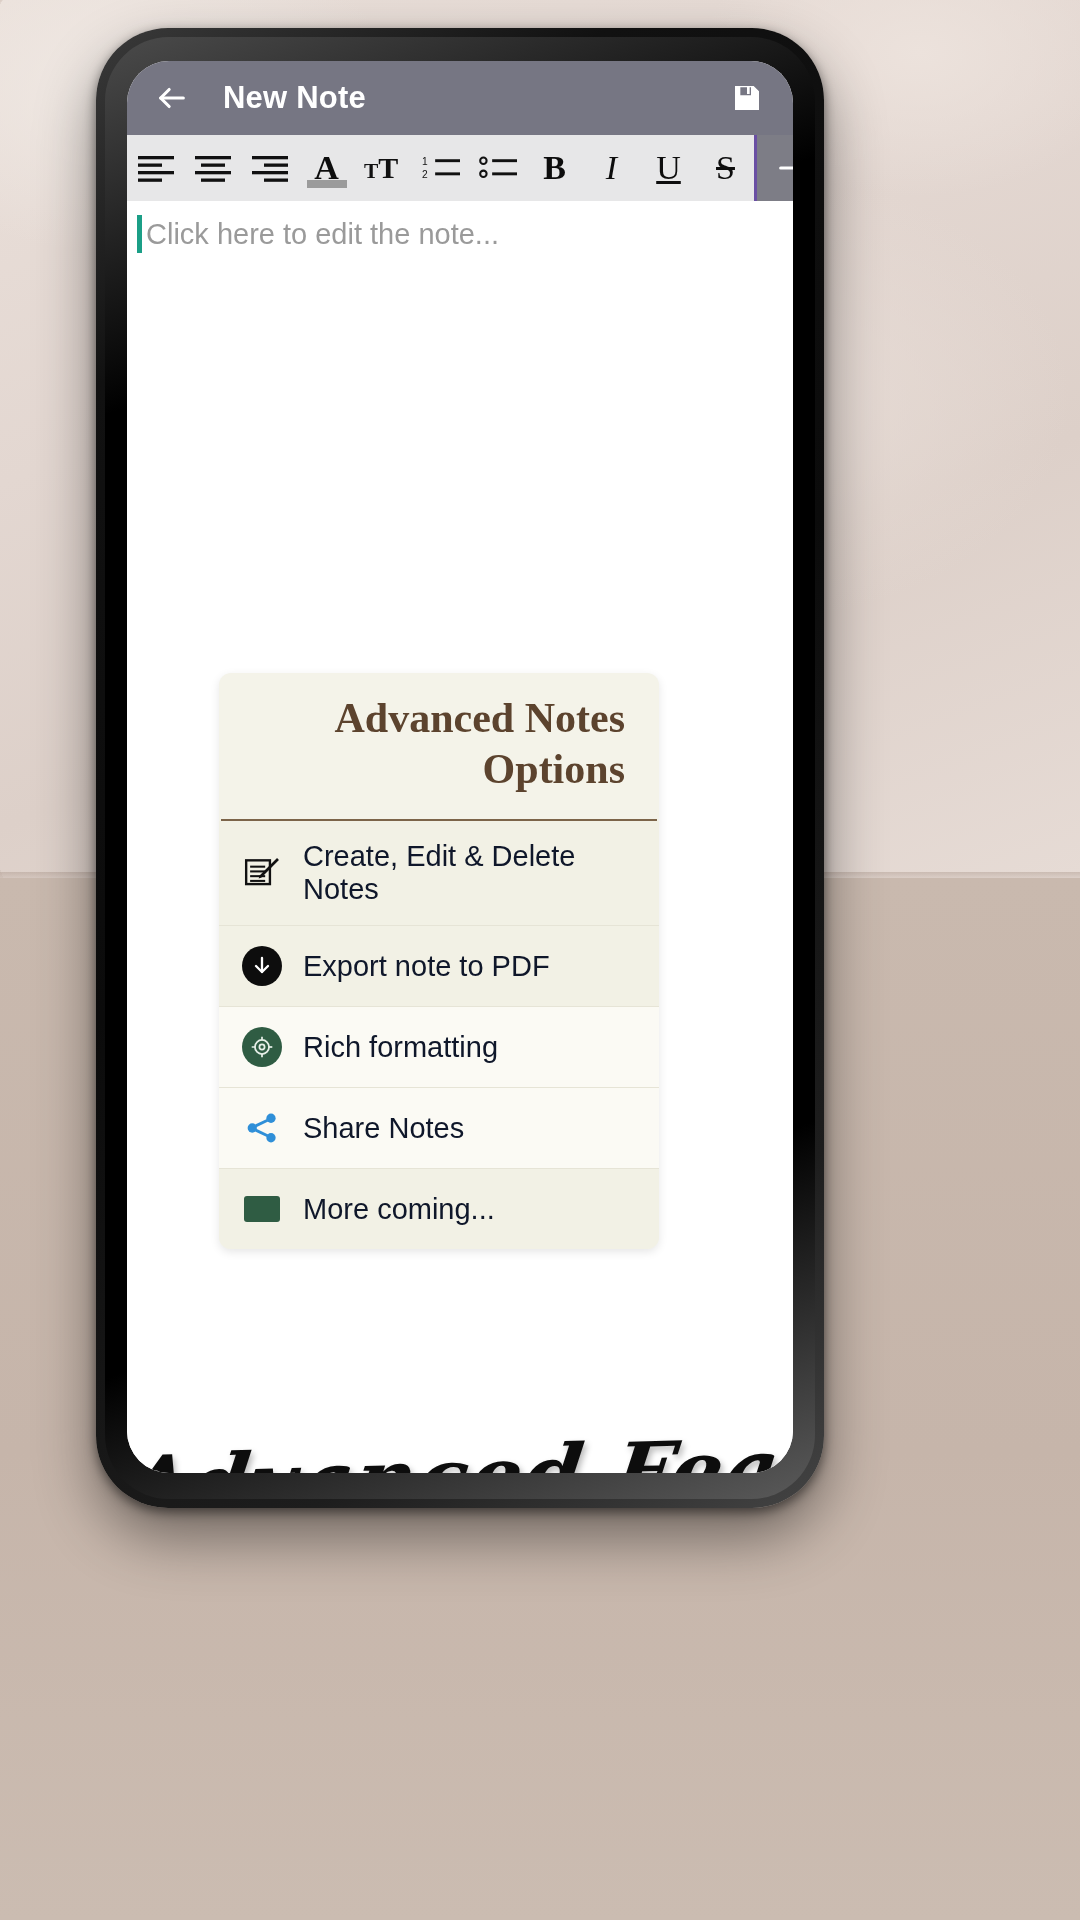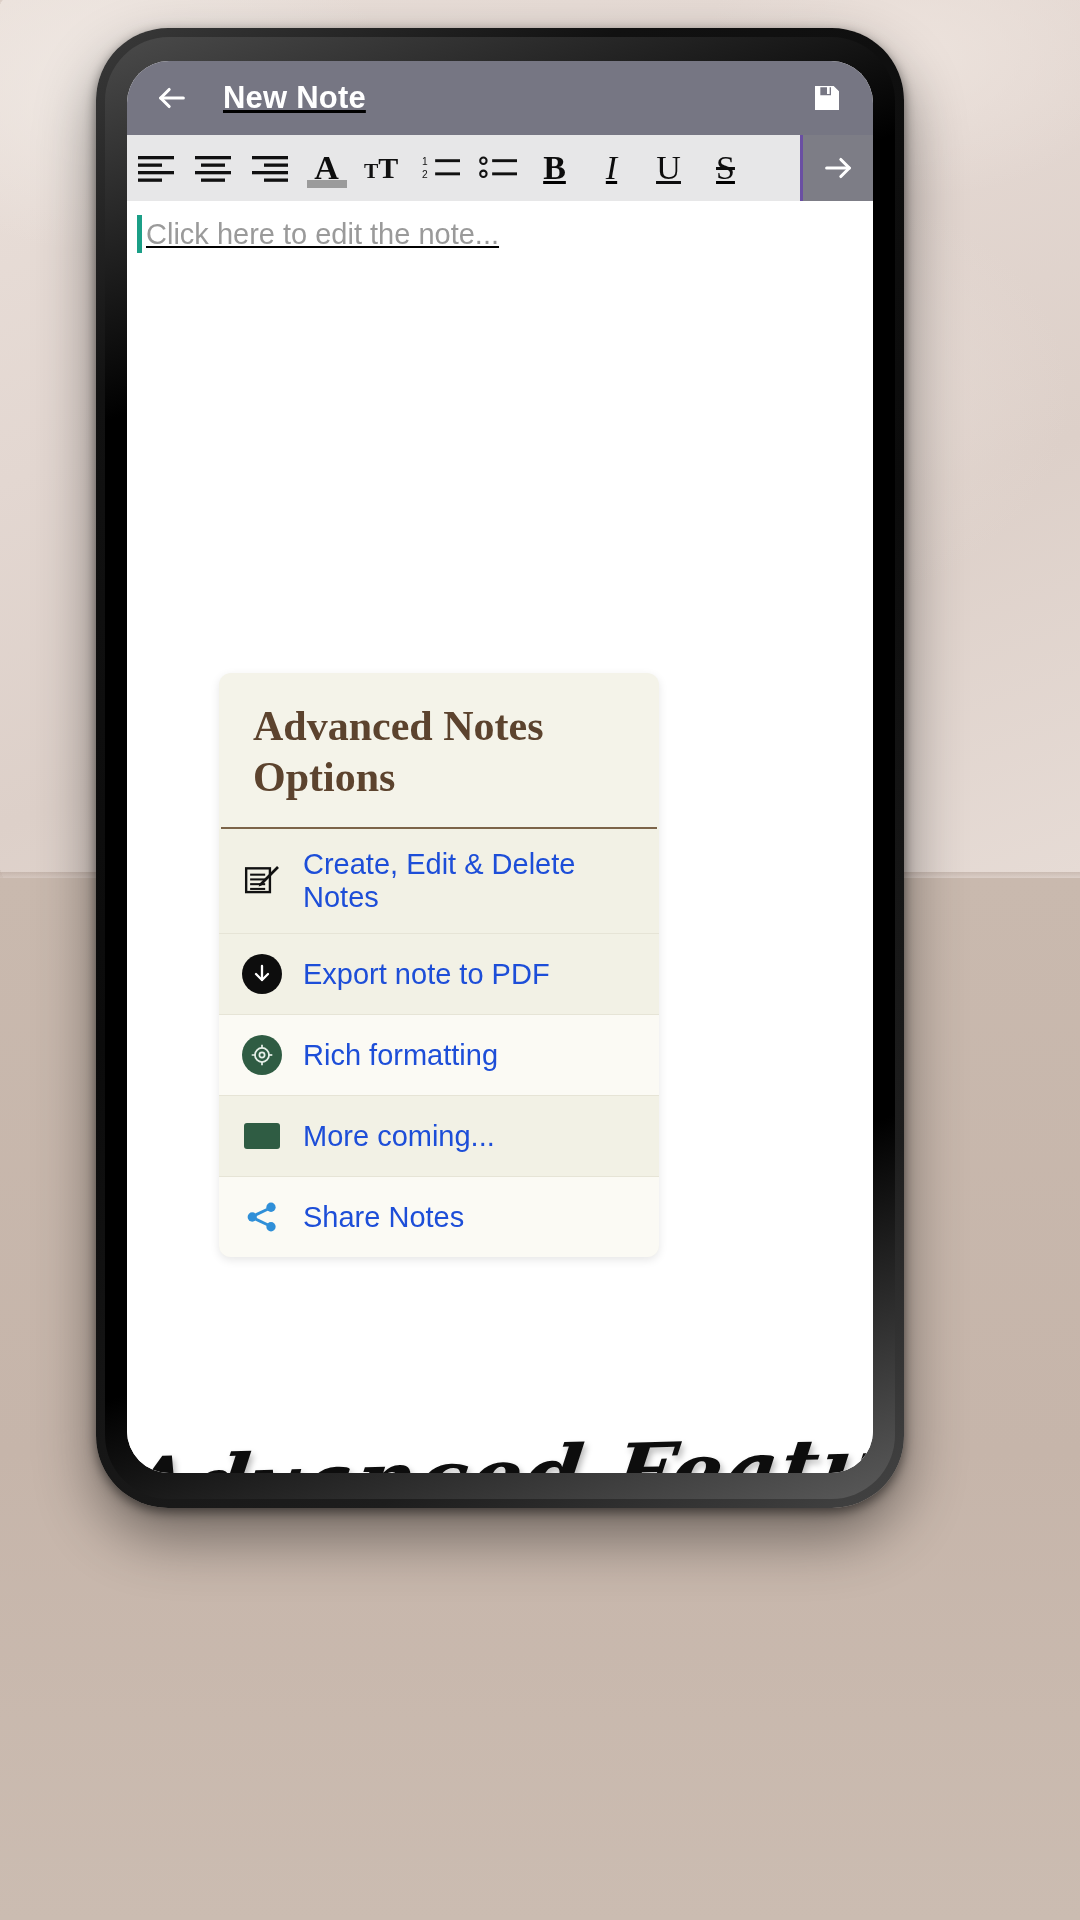--- a/index.html
+++ b/index.html
@@ -32,26 +32,25 @@
     position:absolute; left:0; right:0; top:878px; bottom:0;
     background:linear-gradient(180deg,#c9b9ae 0%, #c6b5aa 55%, #cbbcb1 100%);
   }
   .bg-seam {
     position:absolute; left:0; right:0; top:872px; height:10px;
     background:linear-gradient(180deg, rgba(170,150,138,.45), rgba(190,172,160,0));
   }
 
   
   .phone {
-    position:absolute; left:96px; top:28px; width:808px; height:1480px;
+    position:absolute; left:96px; top:28px; width:728px; height:1480px;
     border-radius:72px;
     background:linear-gradient(145deg,#3a3a3a 0%, #111 18%, #0b0b0b 50%, #1d1d1d 82%, #444 100%);
     box-shadow:0 28px 60px rgba(0,0,0,.45), 0 4px 12px rgba(0,0,0,.5);
     padding:9px;
-    text-decoration:underline;
   }
   .phone-inner {
     width:100%; height:100%; border-radius:64px;
     background:linear-gradient(160deg,#4b4b4b, #000 22%, #000 78%, #5a5a5a);
     padding:24px 22px 26px 22px;
   }
   .screen {
     position:relative; width:100%; height:100%;
     background:#fff; border-radius:42px; overflow:hidden;
   }
@@ -105,35 +104,35 @@
   .note-ph { font-size:29px; color:#9a9a9a; }
 
   
   .dialog {
     position:absolute; left:92px; top:472px; width:440px;
     background:#f4f3e9; border-radius:12px;
     box-shadow:0 3px 10px rgba(0,0,0,.10);
     overflow:hidden;
   }
   .dlg-title {
-    text-align:left; color:#5c432e; font-family:"Liberation Serif", serif;
+    text-align:right; color:#5c432e; font-family:"Liberation Serif", serif;
     font-size:42px; line-height:1.22; font-weight:bold;
-    padding:28px 34px 24px 34px;
+    padding:20px 34px 24px 34px;
   }
   .dlg-rule { height:2px; background:#7c6449; margin:0 2px; }
   .dlg-row {
     display:flex; align-items:center; gap:20px;
     padding:19px 22px; min-height:74px;
     border-bottom:1px solid #e6e4d6;
   }
   .dlg-row:last-child { border-bottom:none; }
   .dlg-row.shade { background:#f2f1e5; }
   .dlg-row.plain { background:#fbfaf4; }
   .dlg-ic { width:42px; height:42px; flex:0 0 auto; display:flex; align-items:center; justify-content:center; }
-  .dlg-txt { font-size:29px; color:#1d4ed8; }
+  .dlg-txt { font-size:29px; color:#0f172a; }
 
   
   .circ { width:40px;height:40px;border-radius:50%;display:flex;align-items:center;justify-content:center; }
   .circ.green { background:#2f5c43; }
   .circ.black { background:#0d0d0d; }
   .sq-green { width:36px; height:26px; background:#2f5c43; border-radius:3px; }
 
   
   .handwrite {
     position:absolute; left:0; right:0; top:1228px; text-align:center;
@@ -306,39 +305,39 @@
                 <line x1="12" y1="2.5" x2="12" y2="6"></line>
                 <line x1="12" y1="18" x2="12" y2="21.5"></line>
                 <line x1="2.5" y1="12" x2="6" y2="12"></line>
                 <line x1="18" y1="12" x2="21.5" y2="12"></line>
               </svg>
             </span>
           </span>
           <span class="dlg-txt">Rich formatting</span>
         </div>
 
-        <div class="dlg-row shade">
-          <span class="dlg-ic">
-            <span class="sq-green"></span>
-          </span>
-          <span class="dlg-txt">More coming...</span>
-        </div>
-
         <div class="dlg-row plain">
           <span class="dlg-ic">
             <svg width="36" height="36" viewBox="0 0 24 24">
               <circle cx="18" cy="5.5" r="3.1" fill="#2f8fd8"></circle>
               <circle cx="18" cy="18.5" r="3.1" fill="#2f8fd8"></circle>
               <circle cx="5.5" cy="12" r="3.1" fill="#2f8fd8"></circle>
               <line x1="7.8" y1="10.6" x2="15.7" y2="6.8" stroke="#2f8fd8" stroke-width="1.9"></line>
               <line x1="7.8" y1="13.4" x2="15.7" y2="17.2" stroke="#2f8fd8" stroke-width="1.9"></line>
             </svg>
           </span>
           <span class="dlg-txt">Share Notes</span>
         </div>
+
+        <div class="dlg-row shade">
+          <span class="dlg-ic">
+            <span class="sq-green"></span>
+          </span>
+          <span class="dlg-txt">More coming...</span>
+        </div>
       </div>
 
       <div class="handwrite">Advanced Features</div>
     </div>
 
   </div>
  </div>
 </div>
 
 </body></html>

